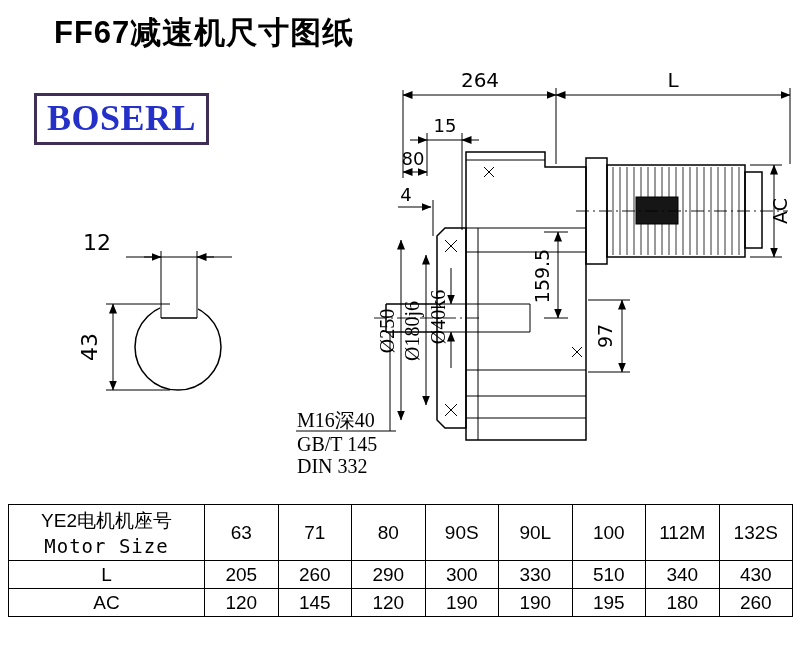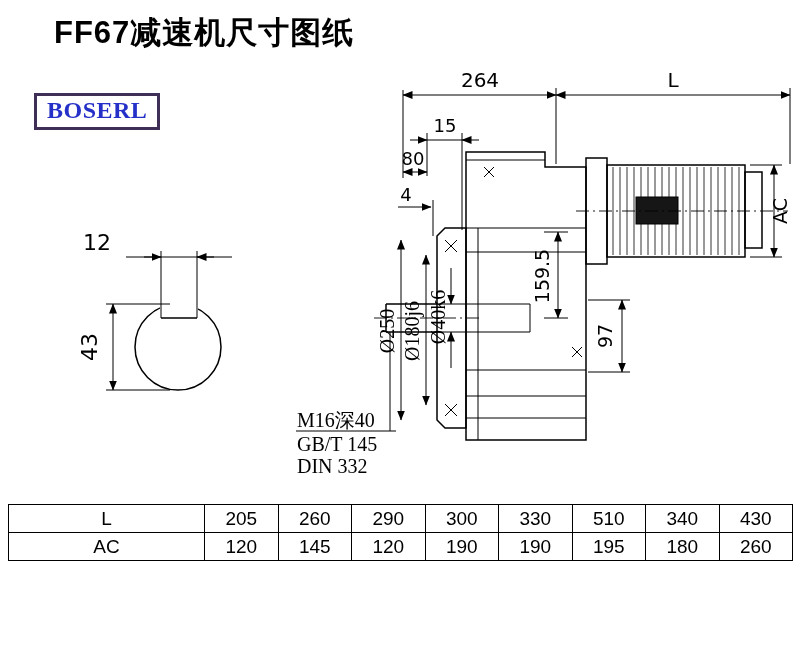--- a/index.html
+++ b/index.html
@@ -1,20 +1,20 @@
 <!DOCTYPE html>
 <html><head>
 <meta charset="utf-8">
 <style>
   html,body{margin:0;padding:0;}
   body{width:800px;height:646px;background:#fff;position:relative;overflow:hidden;
        font-family:"Liberation Sans",sans-serif;color:#000;}
   .title{position:absolute;left:46px;top:12px;font-size:31px;font-weight:bold;letter-spacing:1px;margin-left:8px;}
   .brand-box{position:absolute;left:34px;top:93px;border:3px solid #3f2e56;padding:1px 10px 3px;background:#fff;}
-  .brand-text{font-family:"Liberation Serif",serif;font-size:24px;font-weight:bold;color:#2430c8;letter-spacing:.5px;}
+  .brand-text{font-family:"Liberation Serif",serif;font-size:36px;font-weight:bold;color:#2430c8;letter-spacing:.5px;}
   svg.draw{position:absolute;left:0;top:0;}
   .ln{stroke:#000;stroke-width:1;fill:none;}
   .obj{stroke:#000;stroke-width:1.5;fill:none;}
   .thin{stroke:#000;stroke-width:.8;fill:none;}
   .cl{stroke:#000;stroke-width:.9;stroke-dasharray:13 4 2 4;fill:none;}
   text{fill:#000;font-family:"DejaVu Sans",sans-serif;}
   .t18{font-size:18px;}.t19{font-size:19px;}.t20{font-size:20px;}.t22{font-size:22px;}
   .ts{font-family:"Liberation Serif",serif;font-size:20px;}
   .spec-table{position:absolute;left:8px;top:504px;width:784px;border-collapse:collapse;table-layout:fixed;}
   .spec-table td{border:1px solid #000;text-align:center;font-size:19px;padding:0;}
@@ -163,20 +163,34 @@
       <col style="width:73.5px">
       <col style="width:73.5px">
       <col style="width:73.5px">
       <col style="width:73.5px">
       <col style="width:73.5px">
       <col style="width:73.5px">
       <col style="width:73.5px">
       <col style="width:73.5px">
   </colgroup>
   <tbody>
+  <tr class="hdr-row">
+    <td class="label-cell">
+      <div class="cn">YE2电机机座号</div>
+      <div class="en">Motor Size</div>
+    </td>
+    <td>63</td>
+    <td>71</td>
+    <td>80</td>
+    <td>90S</td>
+    <td>90L</td>
+    <td>100</td>
+    <td>112M</td>
+    <td>132S</td>
+  </tr>
   <tr class="data-row">
     <td>L</td>
     <td>205</td>
     <td>260</td>
     <td>290</td>
     <td>300</td>
     <td>330</td>
     <td>510</td>
     <td>340</td>
     <td>430</td>

